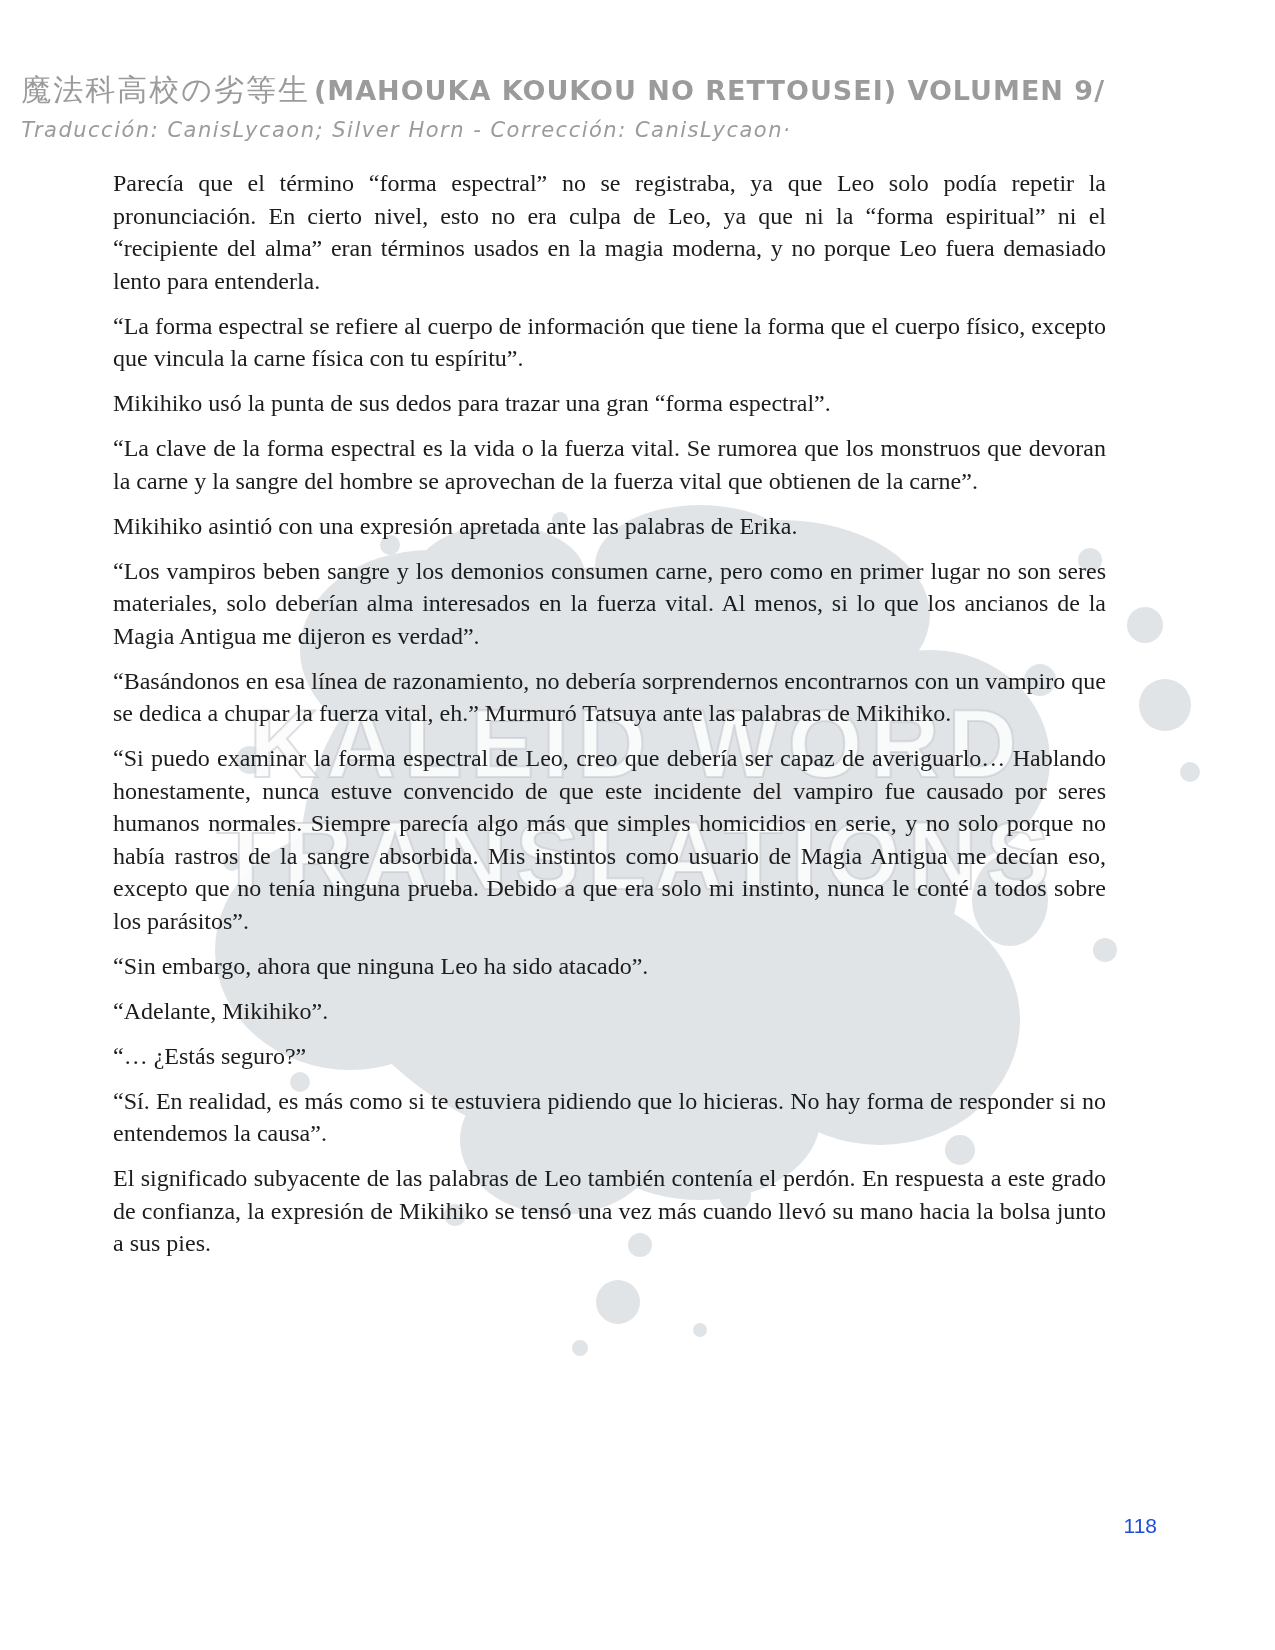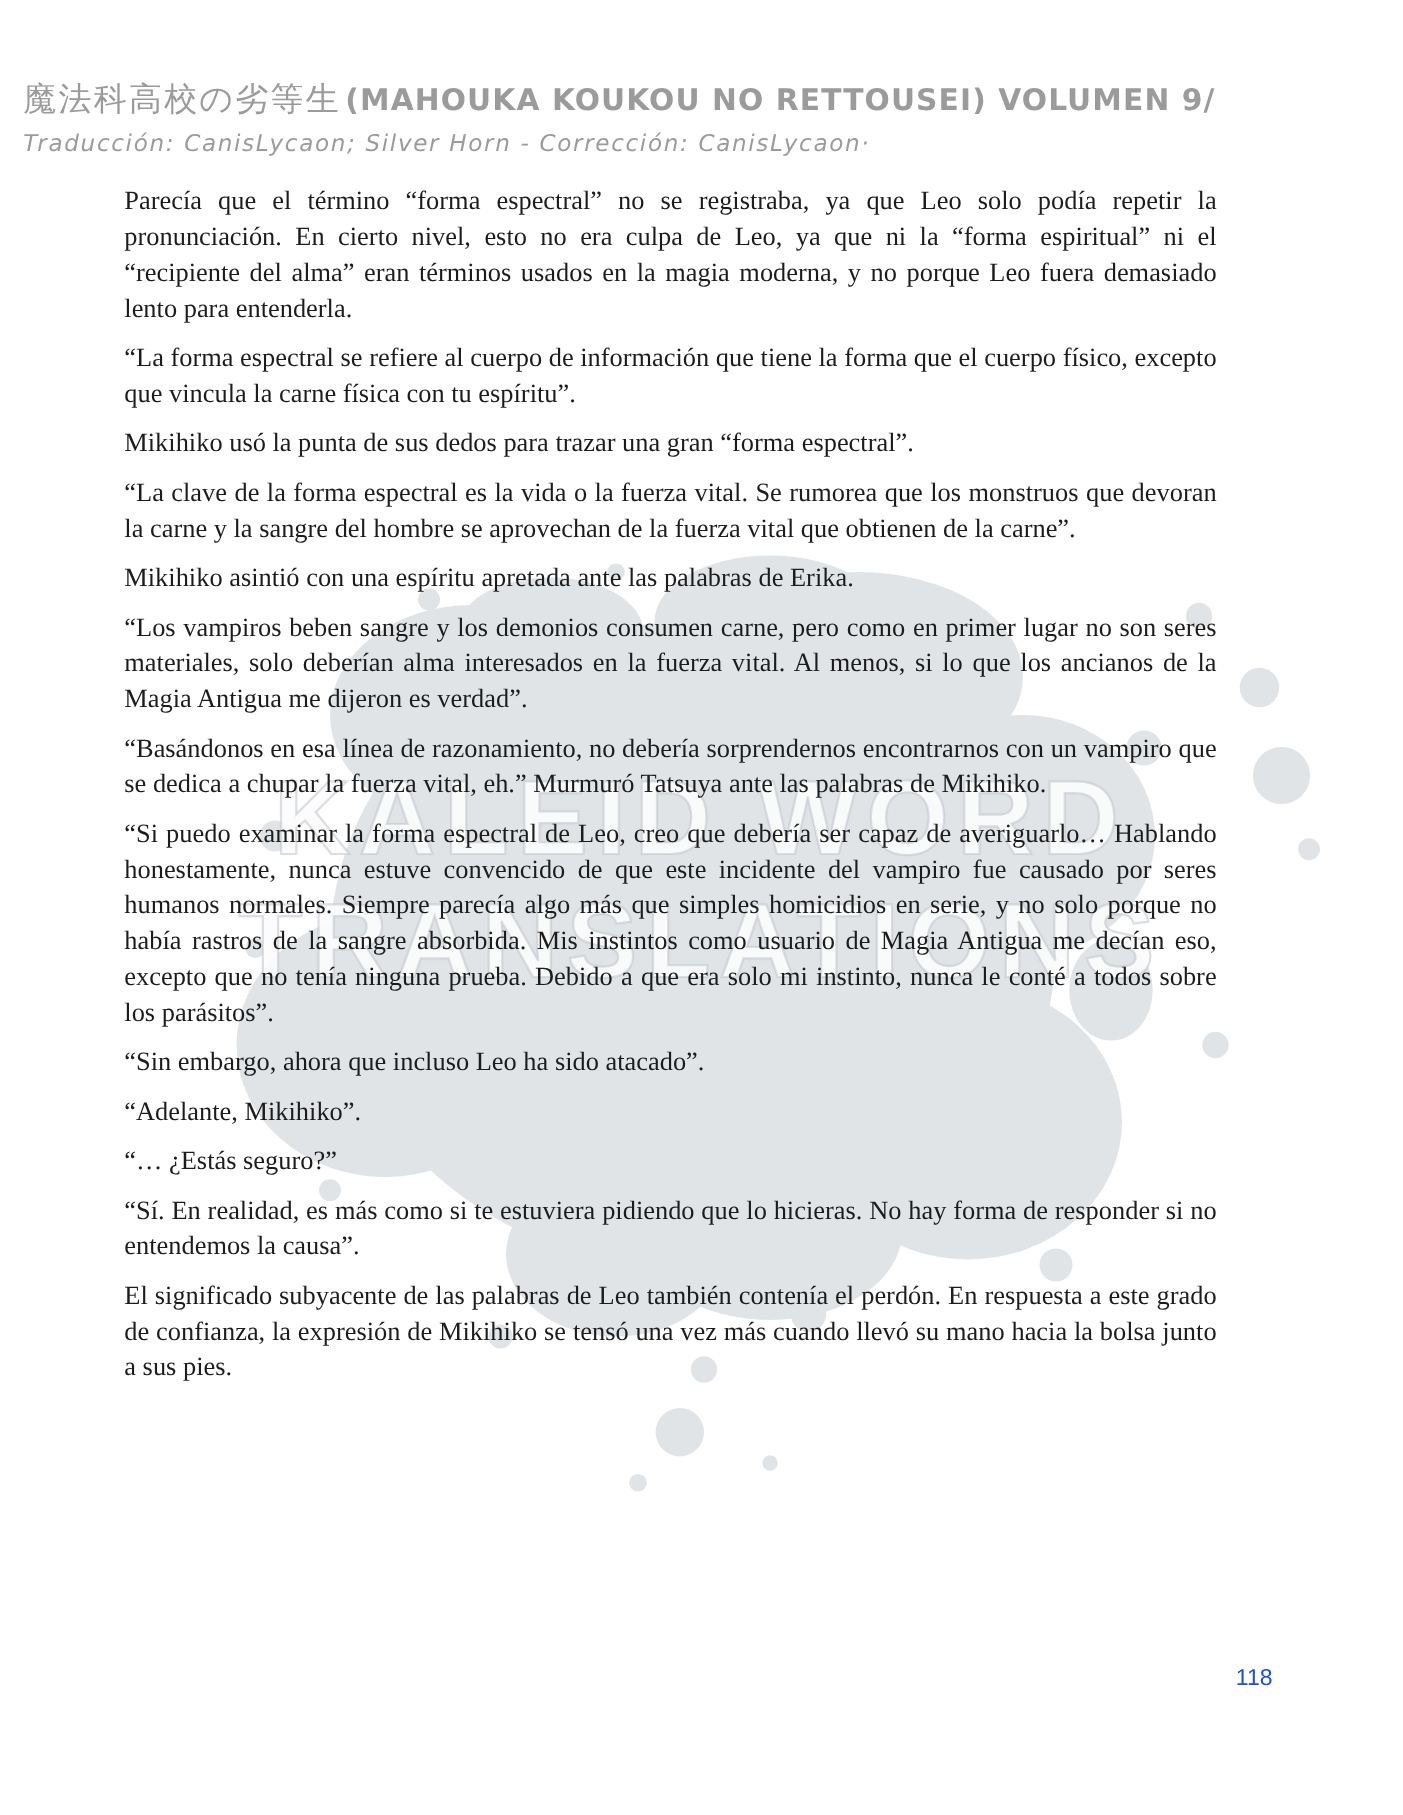--- a/index.html
+++ b/index.html
@@ -142,25 +142,25 @@
       <span class="title-latin">(MAHOUKA KOUKOU NO RETTOUSEI) VOLUMEN 9/</span>
     </div>
     <div class="subtitle">Traducción: CanisLycaon; Silver Horn - Corrección: CanisLycaon·</div>
   </div>
 
   <div class="body-text">
     <p>Parecía que el término “forma espectral” no se registraba, ya que Leo solo podía repetir la pronunciación. En cierto nivel, esto no era culpa de Leo, ya que ni la “forma espiritual” ni el “recipiente del alma” eran términos usados en la magia moderna, y no porque Leo fuera demasiado lento para entenderla.</p>
     <p>“La forma espectral se refiere al cuerpo de información que tiene la forma que el cuerpo físico, excepto que vincula la carne física con tu espíritu”.</p>
     <p>Mikihiko usó la punta de sus dedos para trazar una gran “forma espectral”.</p>
     <p>“La clave de la forma espectral es la vida o la fuerza vital. Se rumorea que los monstruos que devoran la carne y la sangre del hombre se aprovechan de la fuerza vital que obtienen de la carne”.</p>
-    <p>Mikihiko asintió con una espíritu apretada ante las palabras de Erika.</p>
+    <p>Mikihiko asintió con una expresión apretada ante las palabras de Erika.</p>
     <p>“Los vampiros beben sangre y los demonios consumen carne, pero como en primer lugar no son seres materiales, solo deberían alma interesados en la fuerza vital. Al menos, si lo que los ancianos de la Magia Antigua me dijeron es verdad”.</p>
     <p>“Basándonos en esa línea de razonamiento, no debería sorprendernos encontrarnos con un vampiro que se dedica a chupar la fuerza vital, eh.” Murmuró Tatsuya ante las palabras de Mikihiko.</p>
     <p>“Si puedo examinar la forma espectral de Leo, creo que debería ser capaz de averiguarlo… Hablando honestamente, nunca estuve convencido de que este incidente del vampiro fue causado por seres humanos normales. Siempre parecía algo más que simples homicidios en serie, y no solo porque no había rastros de la sangre absorbida. Mis instintos como usuario de Magia Antigua me decían eso, excepto que no tenía ninguna prueba. Debido a que era solo mi instinto, nunca le conté a todos sobre los parásitos”.</p>
-    <p>“Sin embargo, ahora que incluso Leo ha sido atacado”.</p>
+    <p>“Sin embargo, ahora que ninguna Leo ha sido atacado”.</p>
     <p>“Adelante, Mikihiko”.</p>
     <p>“… ¿Estás seguro?”</p>
     <p>“Sí. En realidad, es más como si te estuviera pidiendo que lo hicieras. No hay forma de responder si no entendemos la causa”.</p>
     <p>El significado subyacente de las palabras de Leo también contenía el perdón. En respuesta a este grado de confianza, la expresión de Mikihiko se tensó una vez más cuando llevó su mano hacia la bolsa junto a sus pies.</p>
   </div>
 
   <div class="page-number">118</div>
 
 </div>
 

